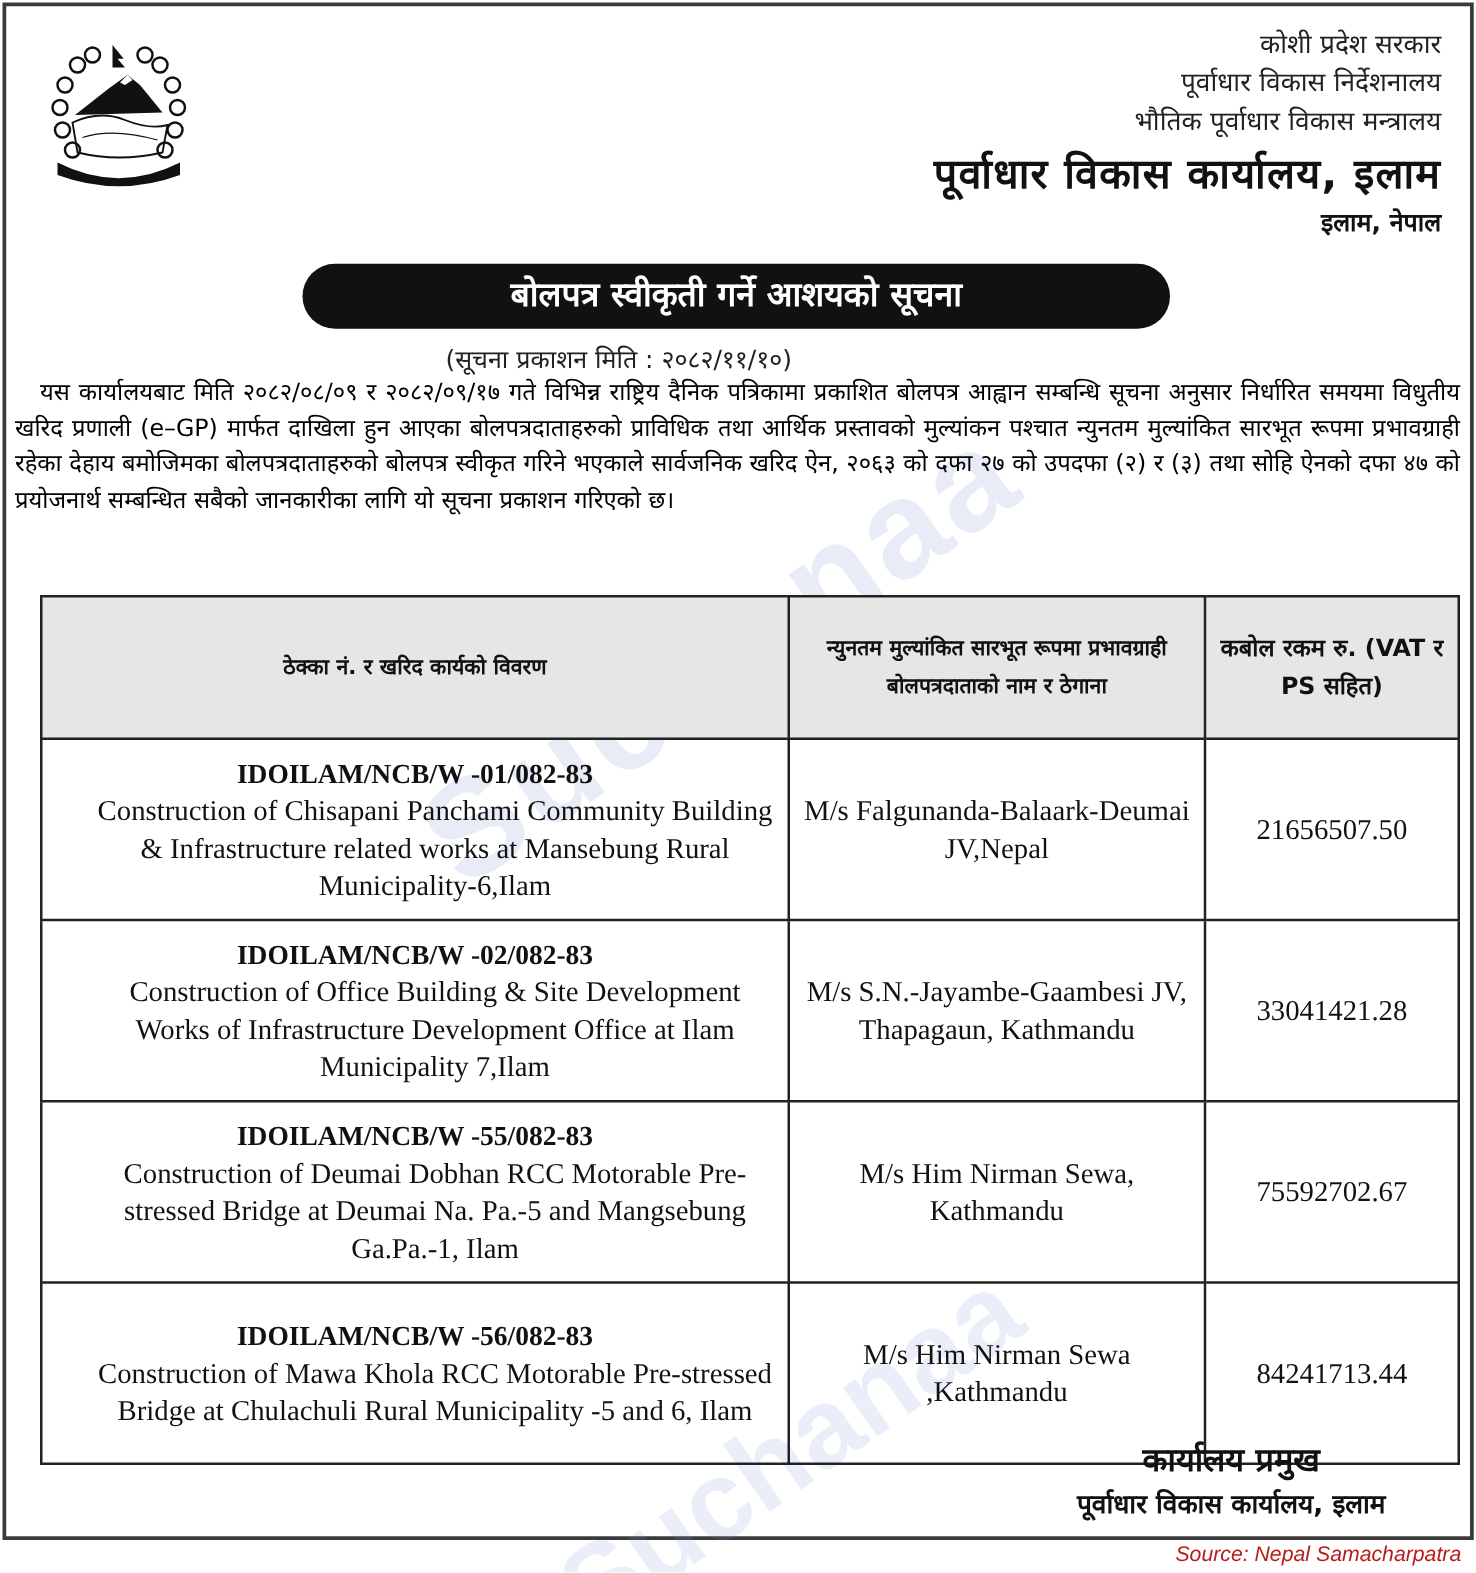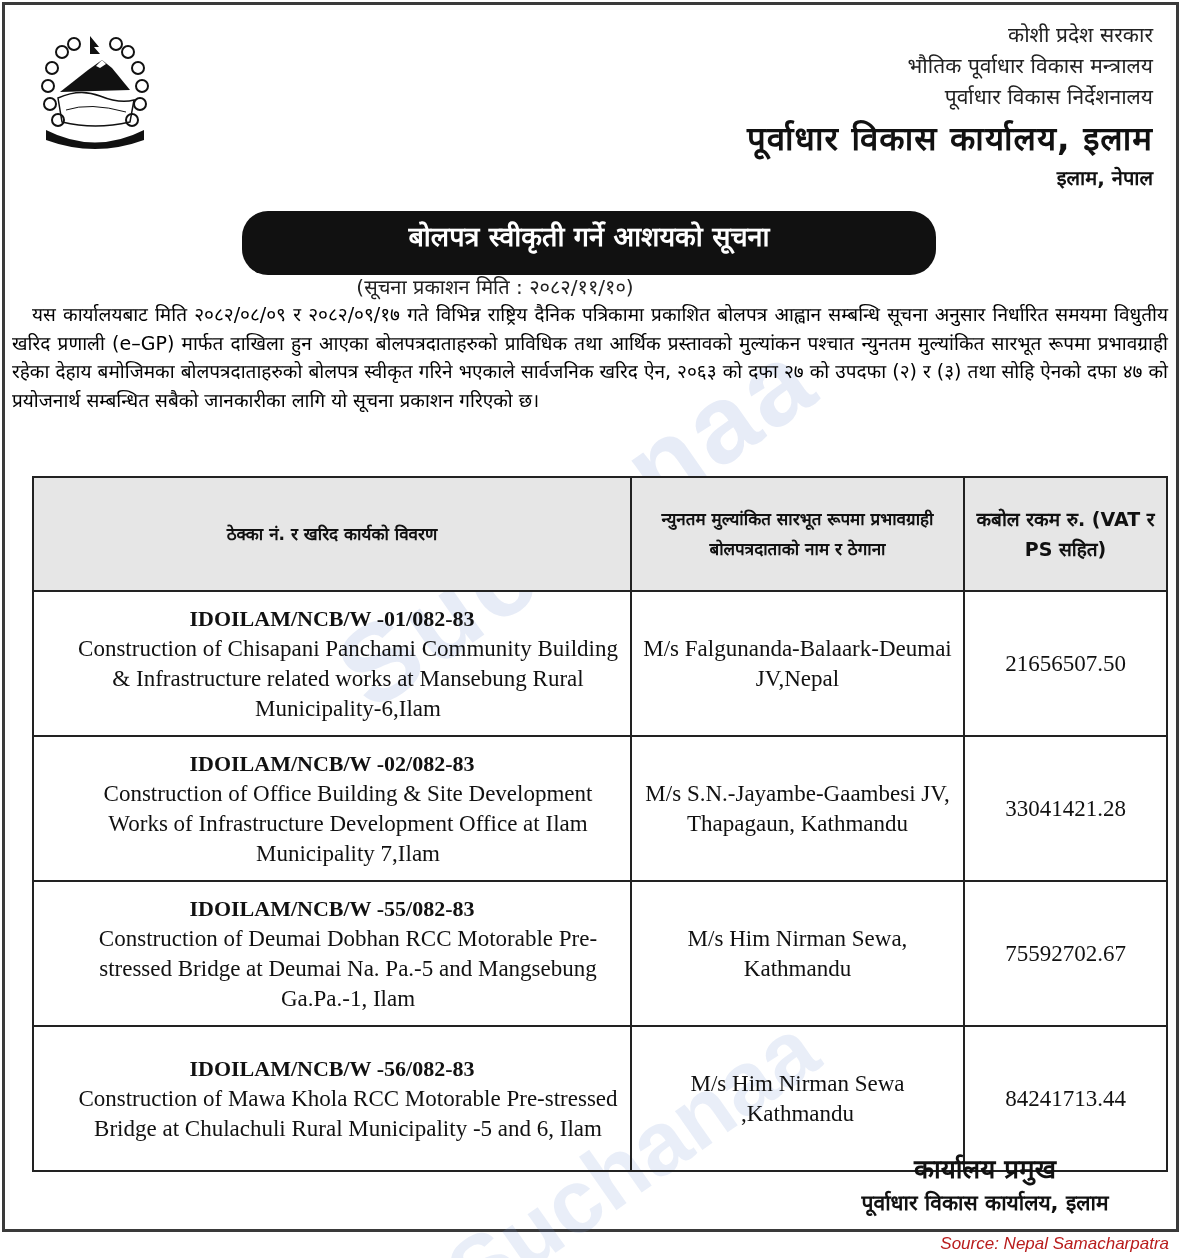--- a/index.html
+++ b/index.html
@@ -25,21 +25,21 @@
   }
 
   .header {
     position: absolute; left: 0; top: 20px; width: 1153px; text-align: right;
   }
   .hline { font-family: "DejaVu Sans", sans-serif; font-size: 21px; line-height: 31px; color: #222; }
   .office-title { font-family: "DejaVu Sans", sans-serif; font-weight: bold; font-size: 33px; line-height: 48px; margin-top: 2px; letter-spacing: 1px; }
   .office-loc { font-family: "DejaVu Sans", sans-serif; font-weight: bold; font-size: 20px; line-height: 30px; margin-left: 11px; }
 
   .banner {
-    position: absolute; left: 242px; top: 211px; width: 694px; height: 64px;
+    position: absolute; left: 242px; top: 211px; width: 694px; height: 52px;
     background: #111; border-radius: 26px; color: #fff; text-align: center;
     font-family: "DejaVu Sans", sans-serif; font-weight: bold; font-size: 27px; line-height: 52px;
   }
 
   .pubdate {
     position: absolute; left: 0; top: 272px; width: 990px; text-align: center;
     font-family: "DejaVu Sans", sans-serif; font-size: 20px; line-height: 30px; color: #222;
   }
 
   .body-text {
@@ -109,22 +109,22 @@
 
     <path d="M18 68 Q40 58 60 66 T94 70 L90 92 Q55 100 22 92 Z" fill="none" stroke="#111" stroke-width="1.5"></path>
     <path d="M26 80 Q50 72 86 82" fill="none" stroke="#111" stroke-width="1"></path>
 
     <path d="M6 100 Q55 125 104 100 L104 110 Q55 128 6 110 Z" fill="#111"></path>
   </svg>
 </div>
 
 <div class="header">
   <div class="hline">कोशी प्रदेश सरकार</div>
+  <div class="hline">पूर्वाधार विकास निर्देशनालय</div>
   <div class="hline">भौतिक पूर्वाधार विकास मन्त्रालय</div>
-  <div class="hline">पूर्वाधार विकास निर्देशनालय</div>
   <div class="office-title">पूर्वाधार विकास कार्यालय, इलाम</div>
   <div class="office-loc">इलाम, नेपाल</div>
 </div>
 
 <div class="banner">बोलपत्र स्वीकृती गर्ने आशयको सूचना</div>
 
 <div class="pubdate">(सूचना प्रकाशन मिति : २०८२/११/१०)</div>
 
 <div class="body-text">यस कार्यालयबाट मिति २०८२/०८/०९ र २०८२/०९/१७ गते विभिन्न राष्ट्रिय दैनिक पत्रिकामा प्रकाशित बोलपत्र आह्वान सम्बन्धि सूचना अनुसार निर्धारित समयमा विधुतीय खरिद प्रणाली (e–GP) मार्फत दाखिला हुन आएका बोलपत्रदाताहरुको प्राविधिक तथा आर्थिक प्रस्तावको मुल्यांकन पश्चात न्युनतम मुल्यांकित सारभूत रूपमा प्रभावग्राही रहेका देहाय बमोजिमका बोलपत्रदाताहरुको बोलपत्र स्वीकृत गरिने भएकाले सार्वजनिक खरिद ऐन, २०६३ को दफा २७ को उपदफा (२) र (३) तथा सोहि ऐनको दफा ४७ को प्रयोजनार्थ सम्बन्धित सबैको जानकारीका लागि यो सूचना प्रकाशन गरिएको छ।</div>
 

